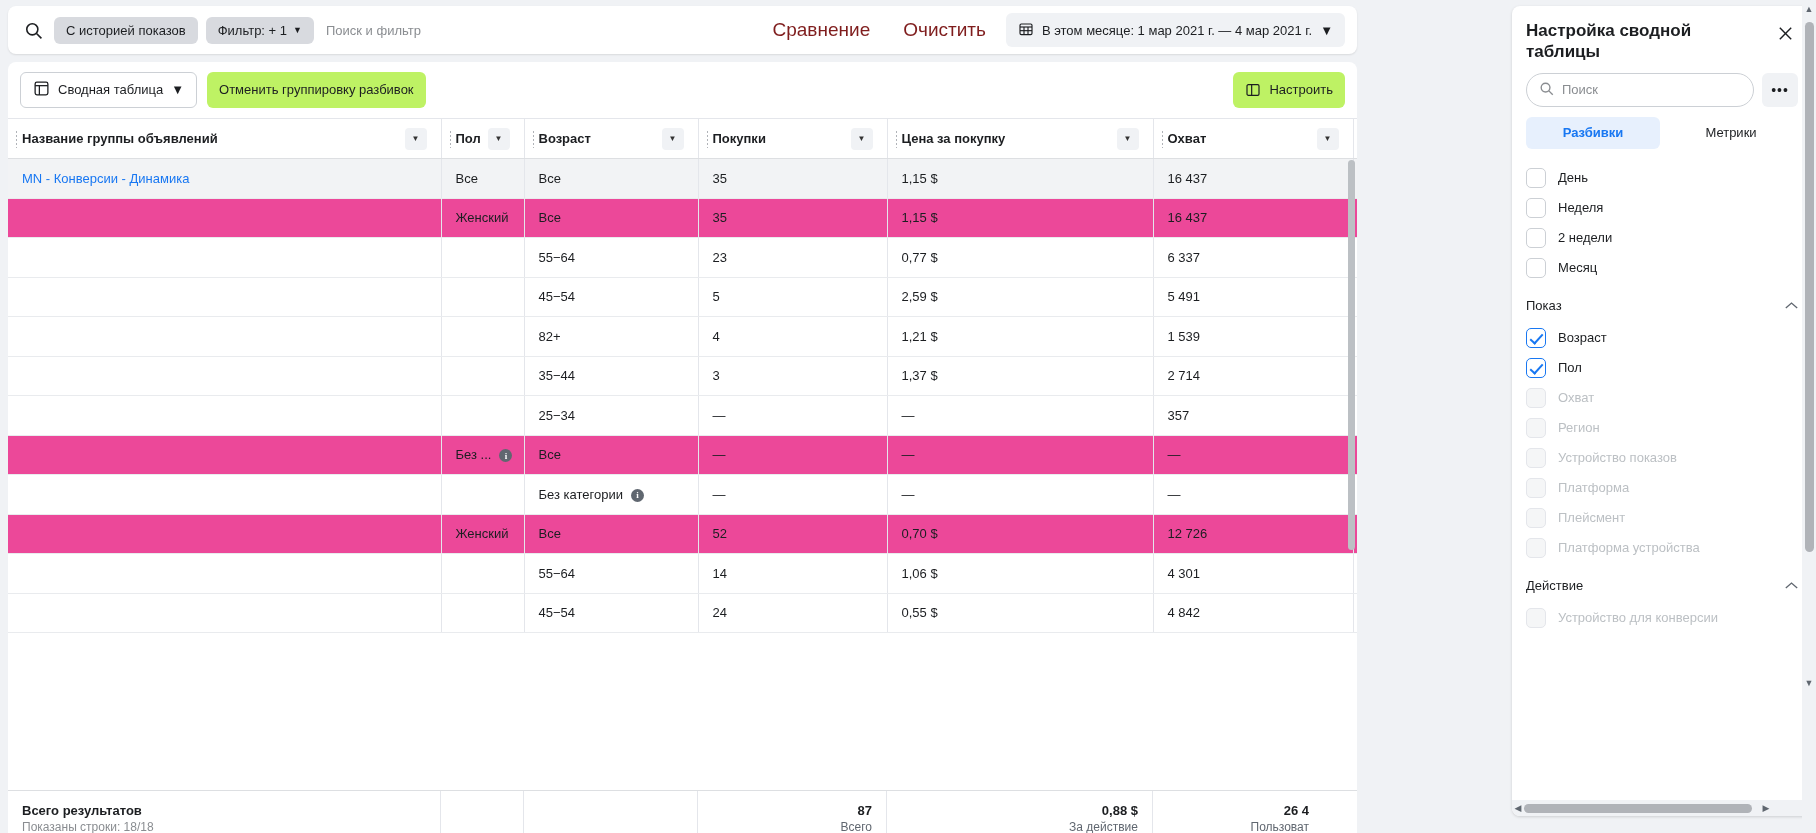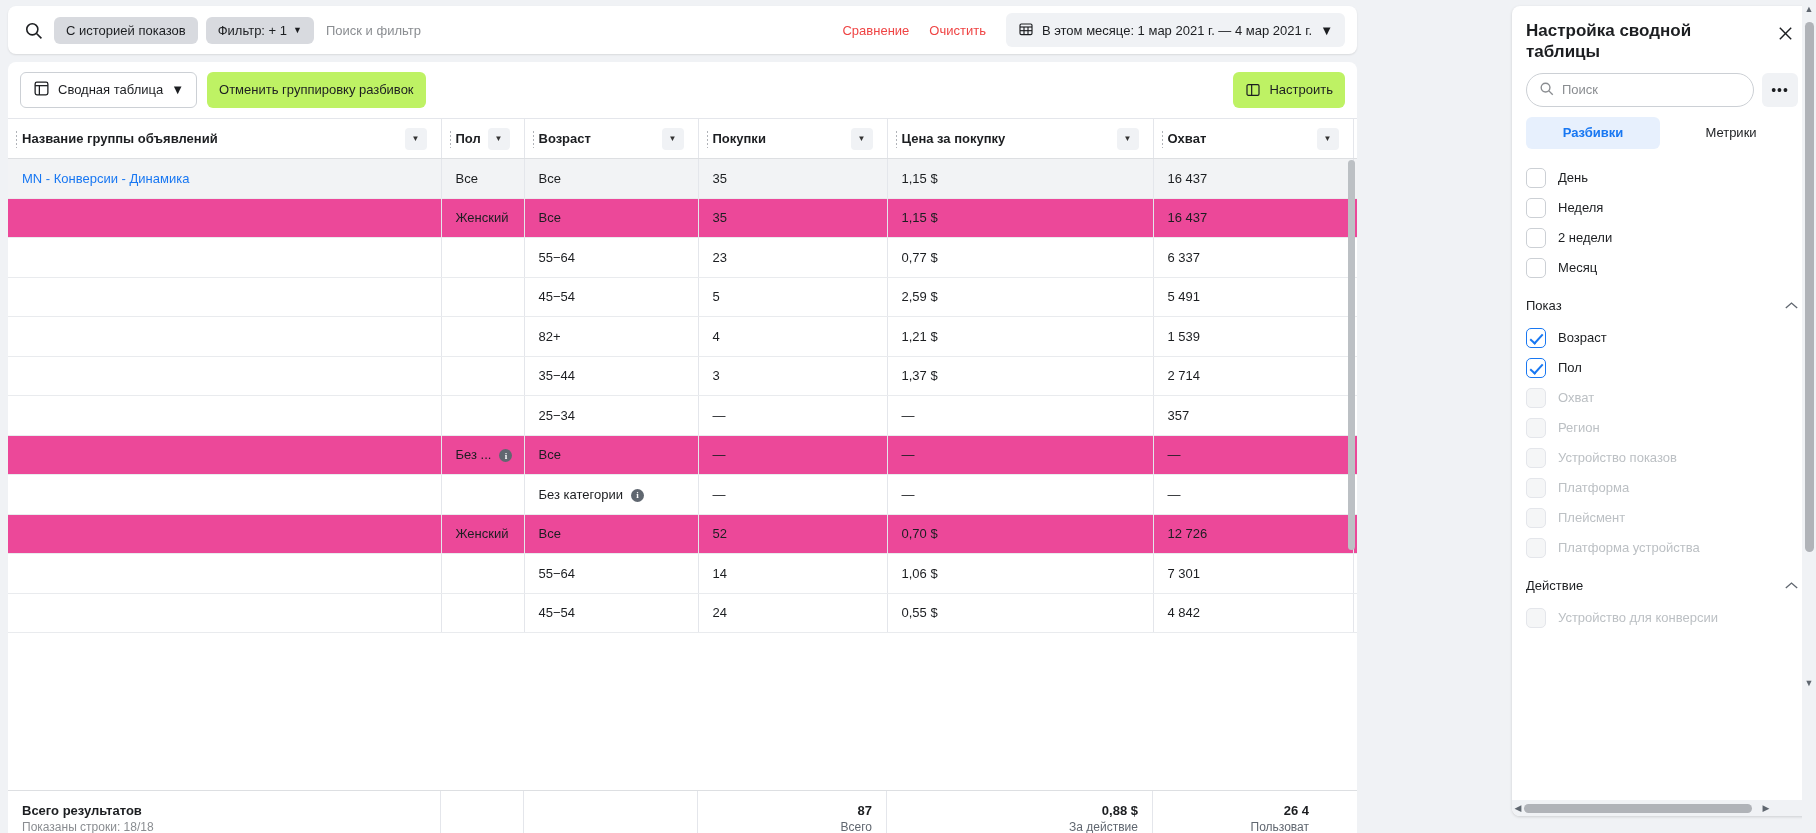--- a/index.html
+++ b/index.html
@@ -49,25 +49,26 @@
     cursor: pointer;
   }
   .pill .caret { font-size: 9px; color: #1c1e21; }
   .search-placeholder {
     color: #8a8d91;
     font-size: 13px;
     flex: 1 1 auto;
     padding-left: 4px;
   }
   .link-btn {
-    color: #ef4444;
-    font-size: 13px;
+    color: #7f1d1d;
+    font-size: 19px;
     white-space: nowrap;
     cursor: pointer;
     padding: 4px 6px;
+    margin-left: 13px;
   }
   .daterange {
     background: #f0f2f5;
     border-radius: 6px;
     height: 34px;
     display: flex; align-items: center;
     gap: 8px;
     padding: 0 12px;
     white-space: nowrap;
     font-size: 13px;
@@ -576,21 +577,21 @@
               <td><span>0,70 $</span></td>
               <td><span>12 726</span></td>
               <td></td>
             </tr>
             <tr class="lvl2">
               <td></td>
               <td></td>
               <td><span>55−64</span></td>
               <td><span>14</span></td>
               <td><span>1,06 $</span></td>
-              <td><span>7 301</span></td>
+              <td><span>4 301</span></td>
               <td></td>
             </tr>
             <tr class="lvl2">
               <td></td>
               <td></td>
               <td><span>45−54</span></td>
               <td><span>24</span></td>
               <td><span>0,55 $</span></td>
               <td><span>4 842</span></td>
               <td></td>

